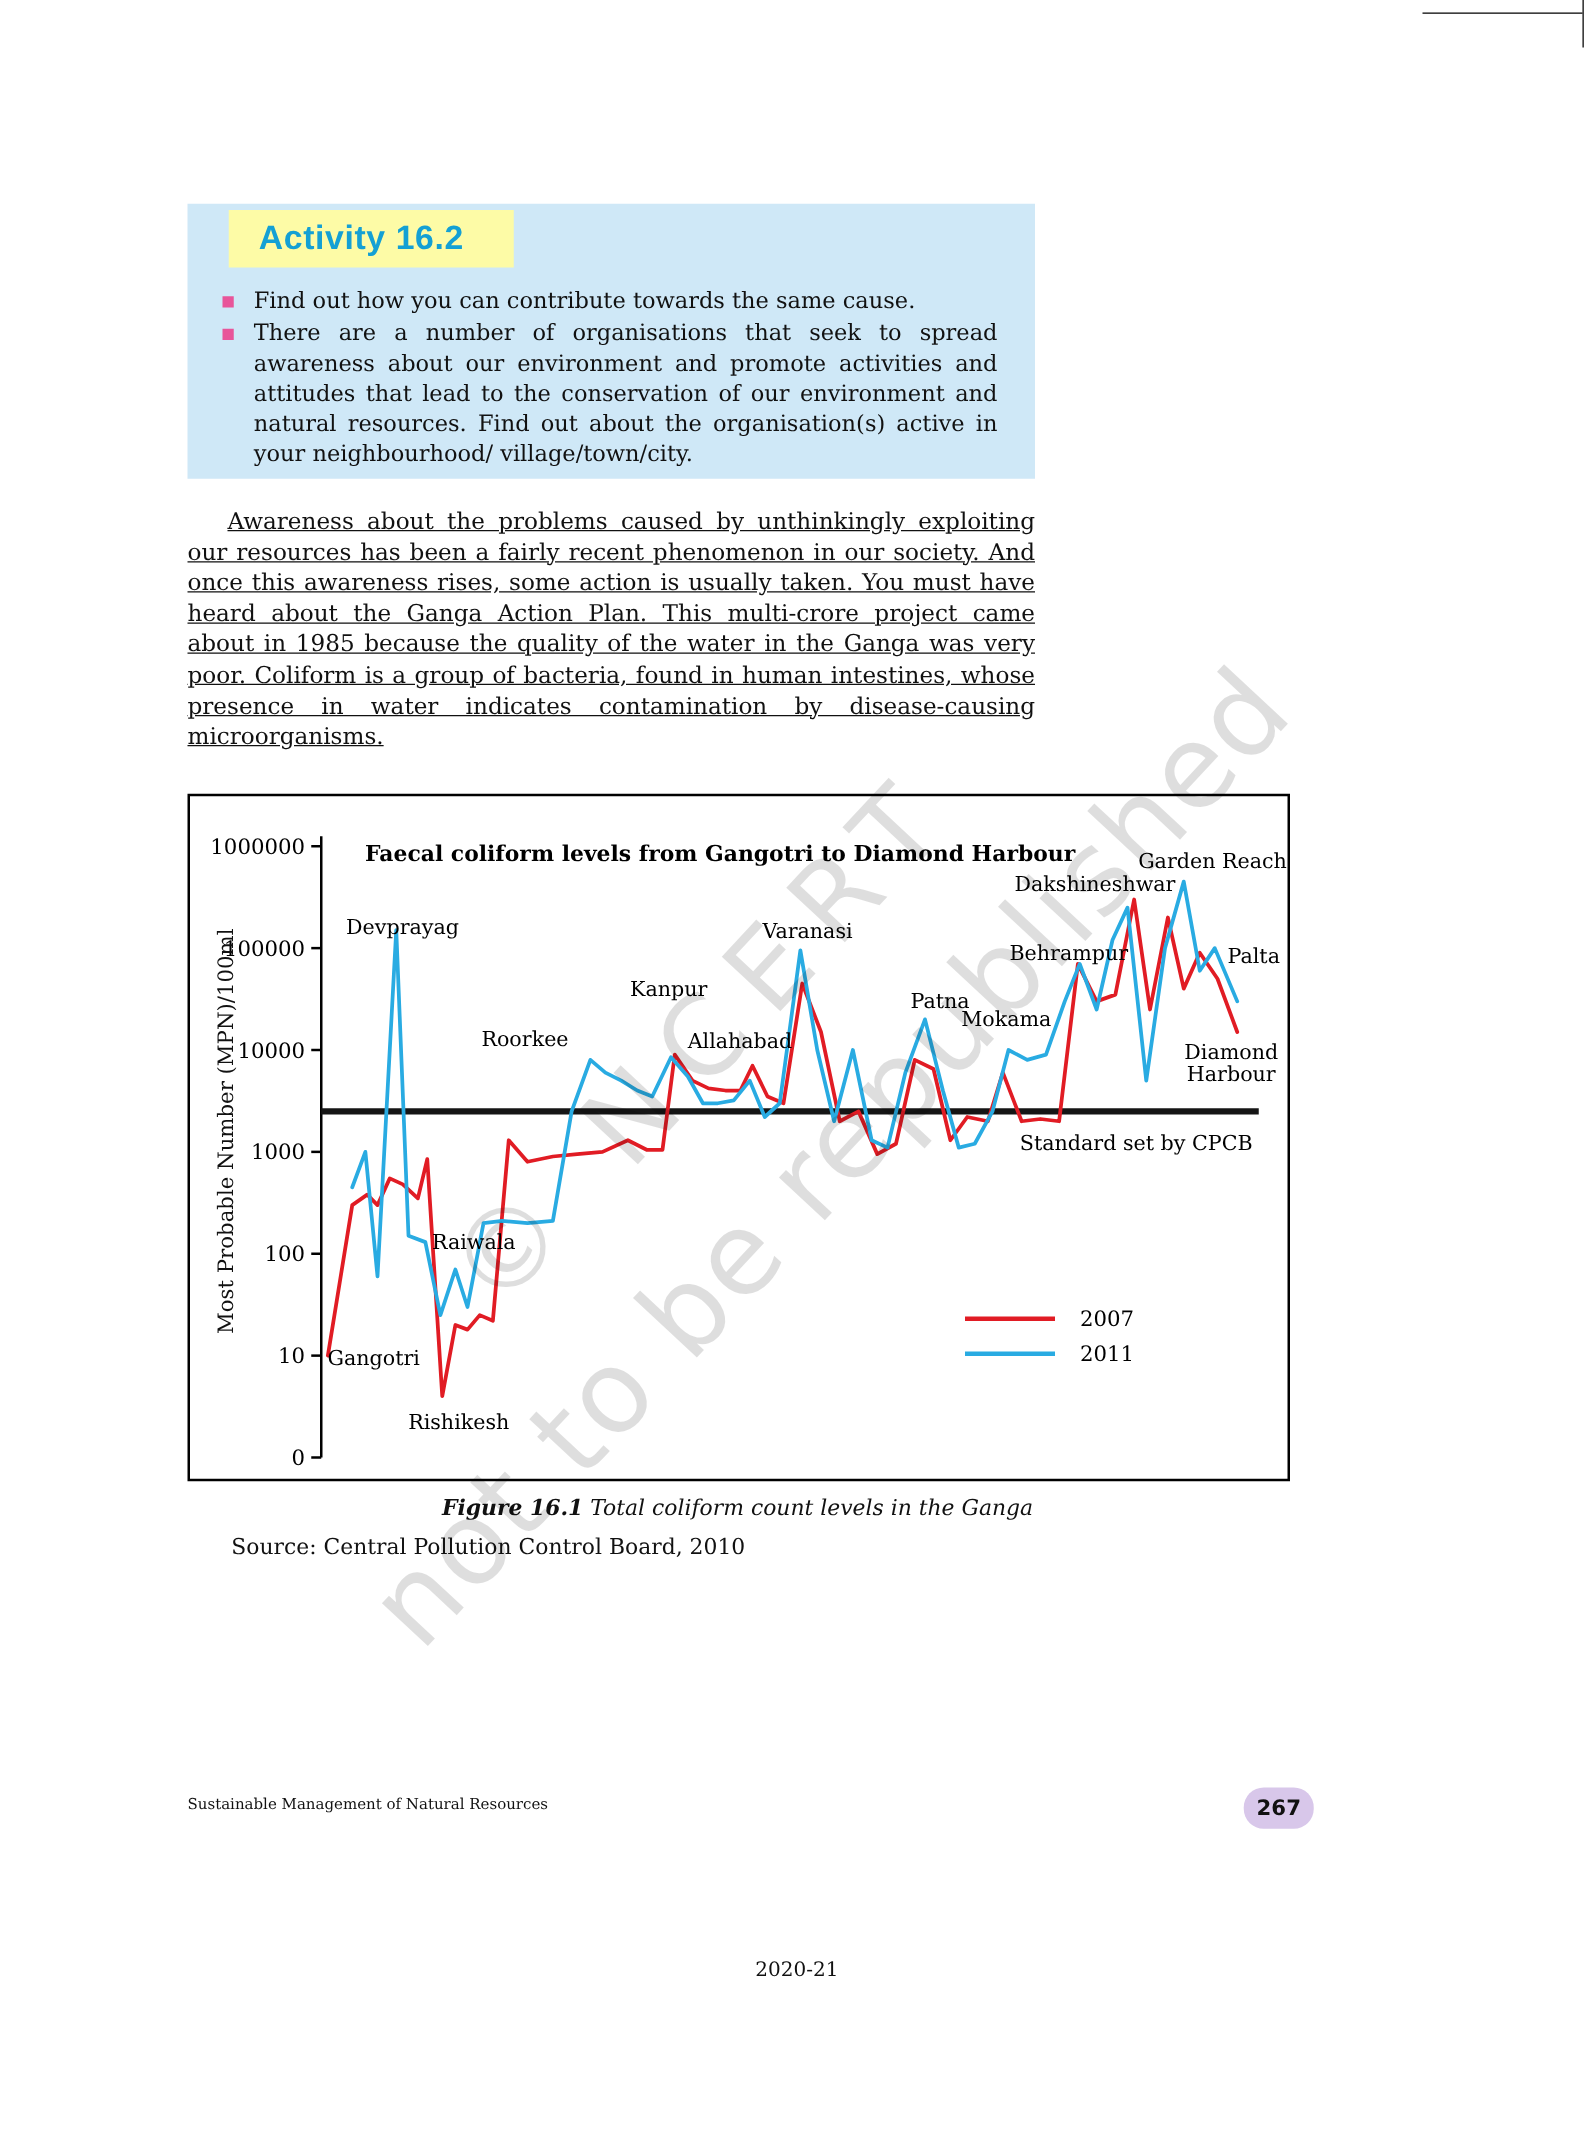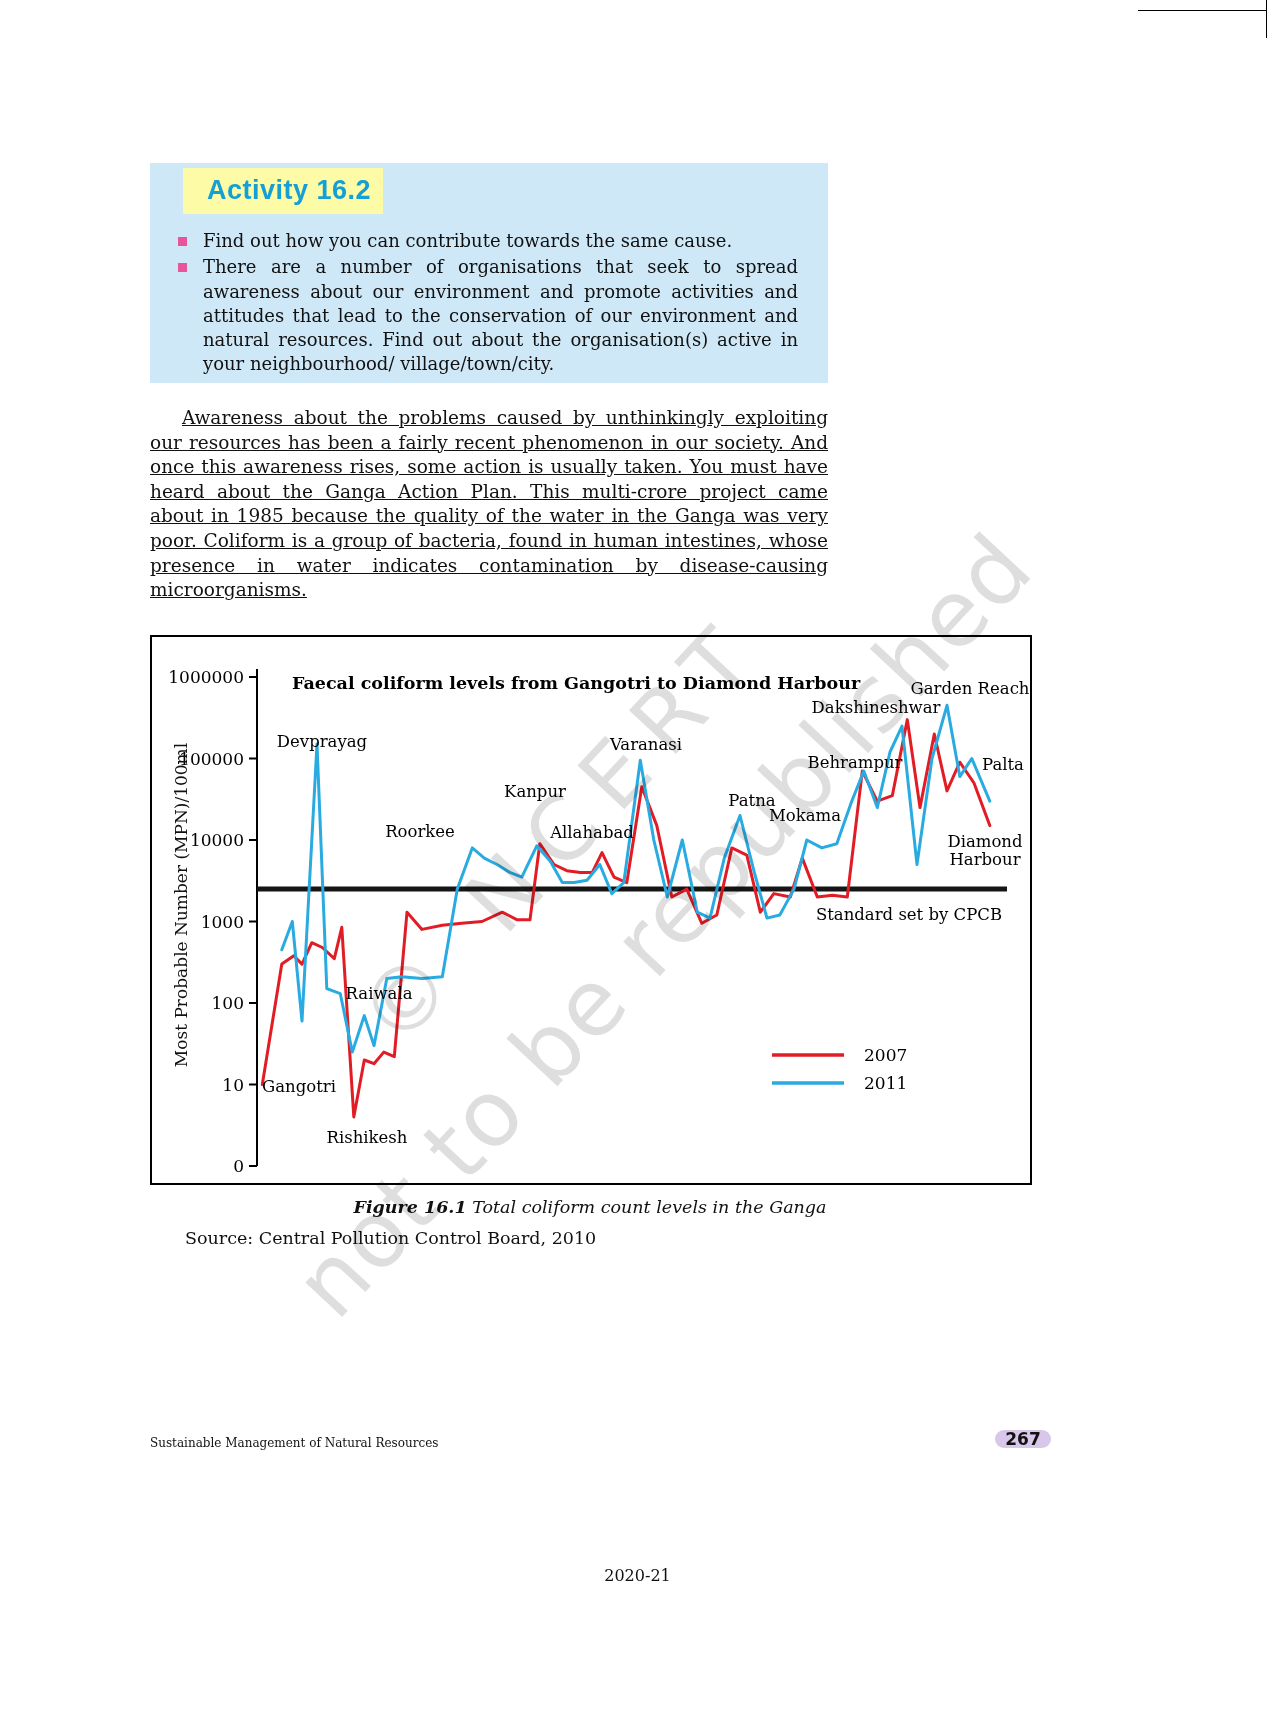--- a/index.html
+++ b/index.html
@@ -5,21 +5,21 @@
   html,body{margin:0;padding:0;background:#ffffff;}
   .page{position:relative;width:1275px;height:1709px;background:#ffffff;overflow:hidden;
         font-family:"DejaVu Serif", serif;color:#111;}
   
   .corner-h{position:absolute;top:10px;left:1138px;width:128px;border-top:1.5px solid #000;}
   .corner-v{position:absolute;top:0px;left:1266px;height:38px;border-left:1.5px solid #000;}
   
   .activity-box{position:absolute;left:150px;top:163px;width:678px;height:220px;background:#cfe8f7;}
   .activity-title{position:absolute;left:33px;top:5px;background:#fdfba6;color:#14a0d4;
         font-family:"Liberation Sans", sans-serif;font-weight:bold;font-size:27px;
-        padding:7px 12px 8px 24px;letter-spacing:0.5px;}
+        padding:7px 40px 8px 24px;letter-spacing:0.5px;}
   .bullets{position:absolute;left:28px;top:66px;width:620px;}
   .bullet-row{display:flex;align-items:flex-start;margin-bottom:2px;}
   .bullet-square{flex:0 0 9px;width:9px;height:9px;background:#e8559a;margin:8px 16px 0 0;}
   .bullet-text{margin:0;font-size:18px;line-height:1.35;text-align:justify;}
   
   .body-para{position:absolute;left:150px;top:406px;width:678px;margin:0;font-size:18.5px;
         line-height:1.33;text-align:justify;text-indent:32px;text-decoration:underline;}
   
   .chart-figure{position:absolute;left:150px;top:635px;width:878px;height:546px;margin:0;
         border:2px solid #000;background:#fff;}
@@ -31,21 +31,21 @@
   .fig-caption .cap-text{font-style:italic;}
   .fig-source{position:absolute;left:185px;top:1228px;font-size:17.5px;}
   
   .watermark{position:absolute;left:615px;top:880px;transform:translate(-50%,-50%) rotate(-47deg);
         text-align:center;color:rgba(0,0,0,0.13);font-family:"DejaVu Sans", sans-serif;
         white-space:nowrap;z-index:30;pointer-events:none;line-height:1.55;}
   .watermark .wm1{font-size:88px;letter-spacing:20px;}
   .watermark .wm2{font-size:92px;letter-spacing:2px;}
   
   .footer-left{position:absolute;left:150px;top:1436px;font-size:12px;}
-  .page-badge{position:absolute;left:995px;top:1430px;width:56px;height:18px;background:#d8c7ea;
+  .page-badge{position:absolute;left:995px;top:1430px;width:56px;height:33px;background:#d8c7ea;
         border-radius:16px;display:flex;align-items:center;justify-content:center;
         font-family:"DejaVu Sans", sans-serif;font-weight:bold;font-size:17px;}
   .bottom-center{position:absolute;left:0;right:0;top:1566px;text-align:center;font-size:16px;}
 </style>
 </head>
 <body>
 
 <div class="page">
 
   <div class="corner-h"></div>

